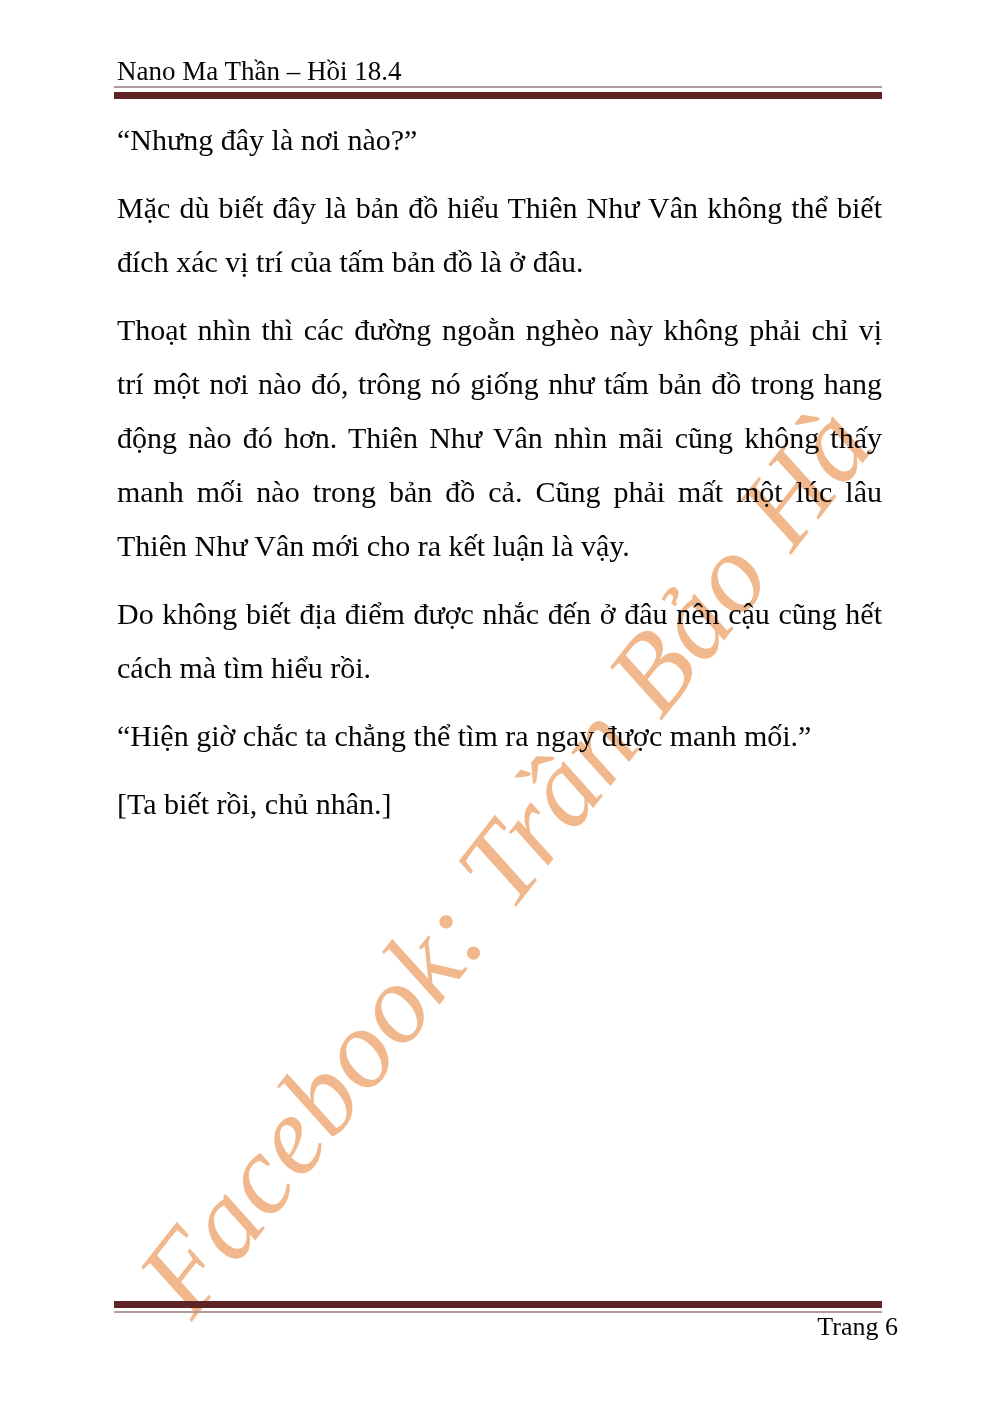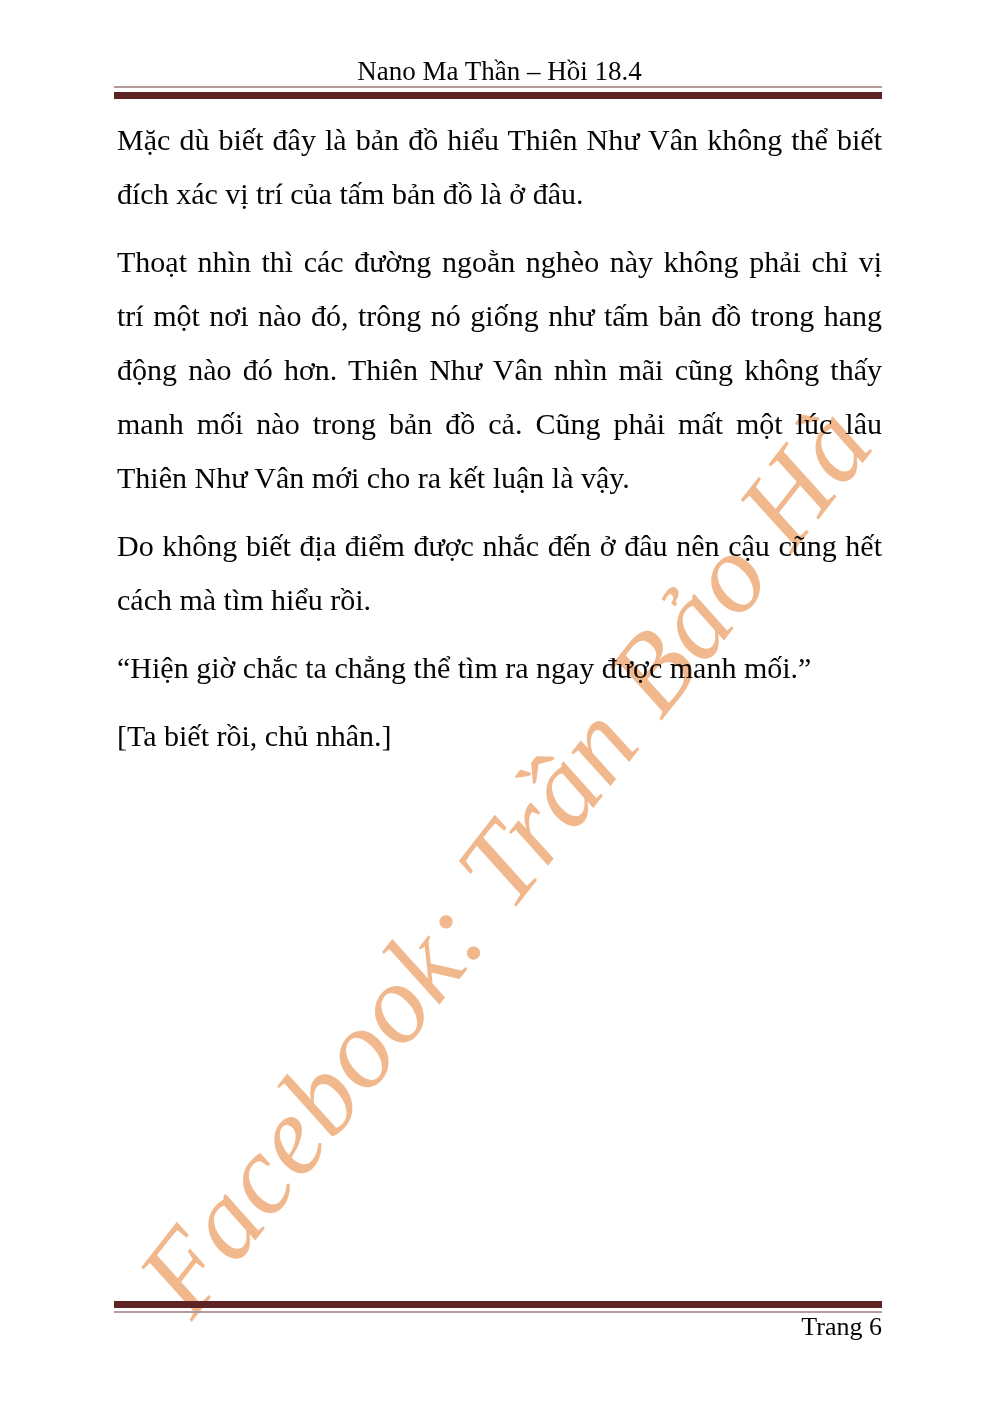--- a/index.html
+++ b/index.html
@@ -32,21 +32,21 @@
     z-index: 0;
     pointer-events: none;
     letter-spacing: 1px;
   }
   .header-row {
     position: absolute;
     left: 117px;
     width: 765px;
     top: 56px;
     display: flex;
-    justify-content: center;
+    justify-content: flex-start;
     align-items: baseline;
     font-size: 27px;
     line-height: 30px;
     z-index: 1;
   }
   .rule {
     position: absolute;
     left: 114px;
     width: 768px;
     z-index: 1;
@@ -71,41 +71,42 @@
     z-index: 1;
   }
   .content p {
     margin: 0 0 14px 0;
     font-size: 30px;
     line-height: 54px;
     text-align: justify;
   }
   .page-number {
     position: absolute;
-    right: 118px;
+    right: 102px;
     top: 1312px;
     font-size: 26px;
     line-height: 30px;
     z-index: 1;
   }
 </style>
 </head>
 <body>
 
 <div class="page">
 
   <div class="watermark">Facebook: Trần Bảo Hà</div>
 
   <div class="header-row">
     <span>Nano Ma Thần – Hồi 18.4</span>
   </div>
 
   <div class="rule rule-header"></div>
 
   <div class="content">
+    <p>“Nhưng đây là nơi nào?”</p>
     <p>Mặc dù biết đây là bản đồ hiểu Thiên Như Vân không thể biết đích xác vị trí của tấm bản đồ là ở đâu.</p>
     <p>Thoạt nhìn thì các đường ngoằn nghèo này không phải chỉ vị trí một nơi nào đó, trông nó giống như tấm bản đồ trong hang động nào đó hơn. Thiên Như Vân nhìn mãi cũng không thấy manh mối nào trong bản đồ cả. Cũng phải mất một lúc lâu Thiên Như Vân mới cho ra kết luận là vậy.</p>
     <p>Do không biết địa điểm được nhắc đến ở đâu nên cậu cũng hết cách mà tìm hiểu rồi.</p>
     <p>“Hiện giờ chắc ta chẳng thể tìm ra ngay được manh mối.”</p>
     <p>[Ta biết rồi, chủ nhân.]</p>
   </div>
 
   <div class="rule rule-footer"></div>
 
   <div class="page-number">Trang 6</div>

